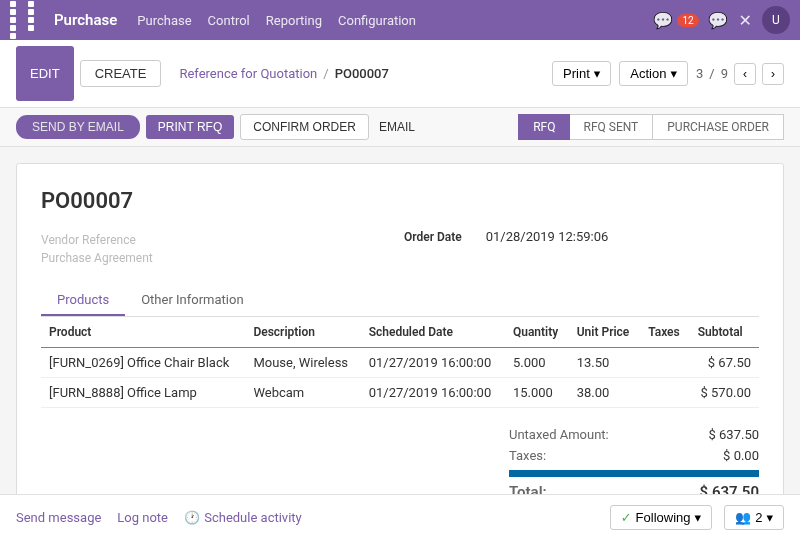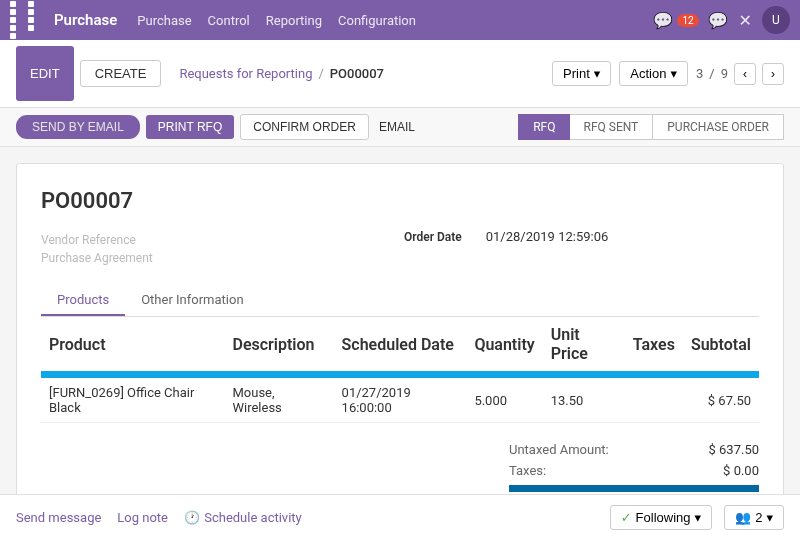--- a/index.html
+++ b/index.html
@@ -261,25 +261,25 @@
     }
 
     
     .products-table {
       width: 100%;
       border-collapse: collapse;
       margin-top: 0;
     }
     .products-table th {
       text-align: left;
-      font-size: 16px;
+      font-size: 12px;
       font-weight: 600;
       color: #333;
       padding: 8px 8px;
-      border-bottom: 7px solid #0ea5e9;
+      border-bottom: 1px solid #0ea5e9;
       background: white;
     }
     .products-table td {
       padding: 7px 8px;
       font-size: 13px;
       color: #333;
       border-bottom: 1px solid #eee;
     }
     .td-right { text-align: right; }
 
@@ -385,21 +385,21 @@
     <div class="navbar-avatar">U</div>
   </div>
 </div>
 
 <div class="breadcrumb-bar">
   <div class="breadcrumb">
     <div class="action-left" style="margin-right:12px;">
       <button class="btn-edit">EDIT</button>
       <button class="btn-create">CREATE</button>
     </div>
-    <a class="breadcrumb-link">Requests for Reporting</a>
+    <a class="breadcrumb-link">Reference for Quotation</a>
     <span class="breadcrumb-sep">/</span>
     <span class="breadcrumb-current">PO00007</span>
   </div>
   <div class="breadcrumb-actions">
     <button class="btn-print">
       <span>Print</span>
       <span>▾</span>
     </button>
     <button class="btn-action">
       <span>Action</span>
@@ -471,20 +471,29 @@
       <tbody>
         <tr>
           <td>[FURN_0269] Office Chair Black</td>
           <td>Mouse, Wireless</td>
           <td>01/27/2019 16:00:00</td>
           <td>5.000</td>
           <td>13.50</td>
           <td></td>
           <td class="td-right">$ 67.50</td>
         </tr>
+        <tr>
+          <td>[FURN_8888] Office Lamp</td>
+          <td>Webcam</td>
+          <td>01/27/2019 16:00:00</td>
+          <td>15.000</td>
+          <td>38.00</td>
+          <td></td>
+          <td class="td-right">$ 570.00</td>
+        </tr>
       </tbody>
     </table>
 
     <div class="totals-section">
       <div class="totals-table">
         <div class="totals-row">
           <span class="totals-label">Untaxed Amount:</span>
           <span class="totals-value">$ 637.50</span>
         </div>
         <div class="totals-row">

